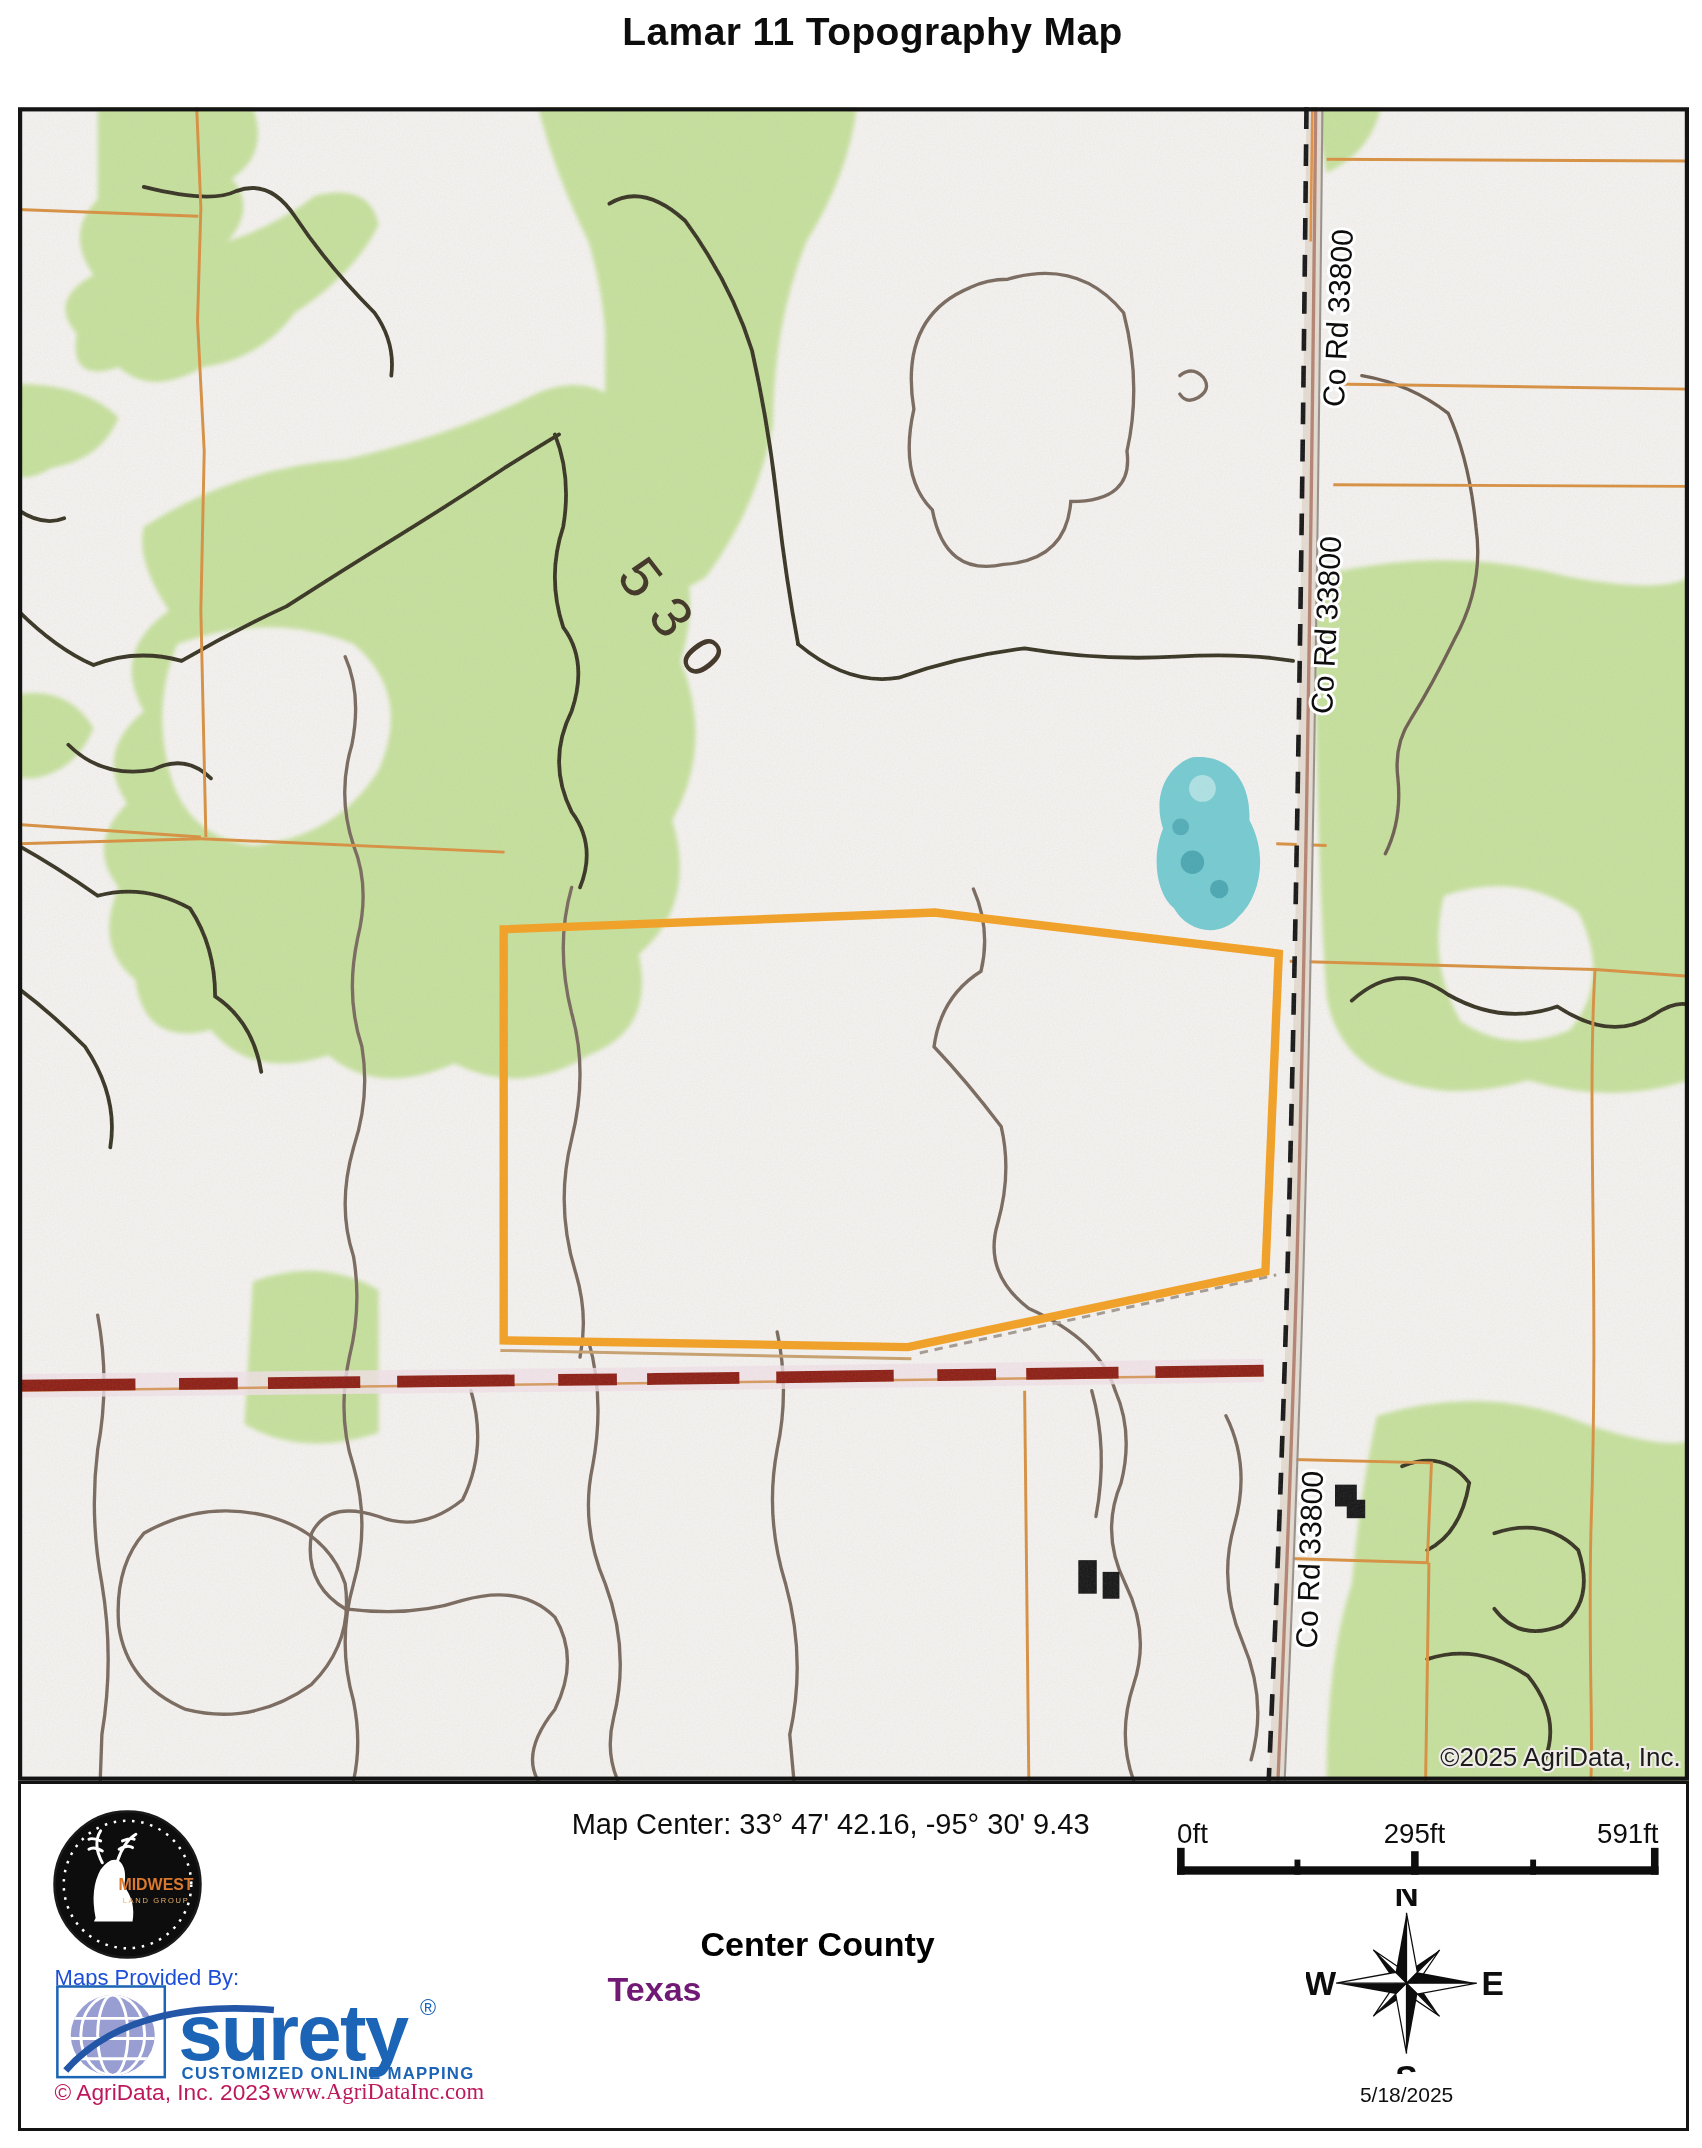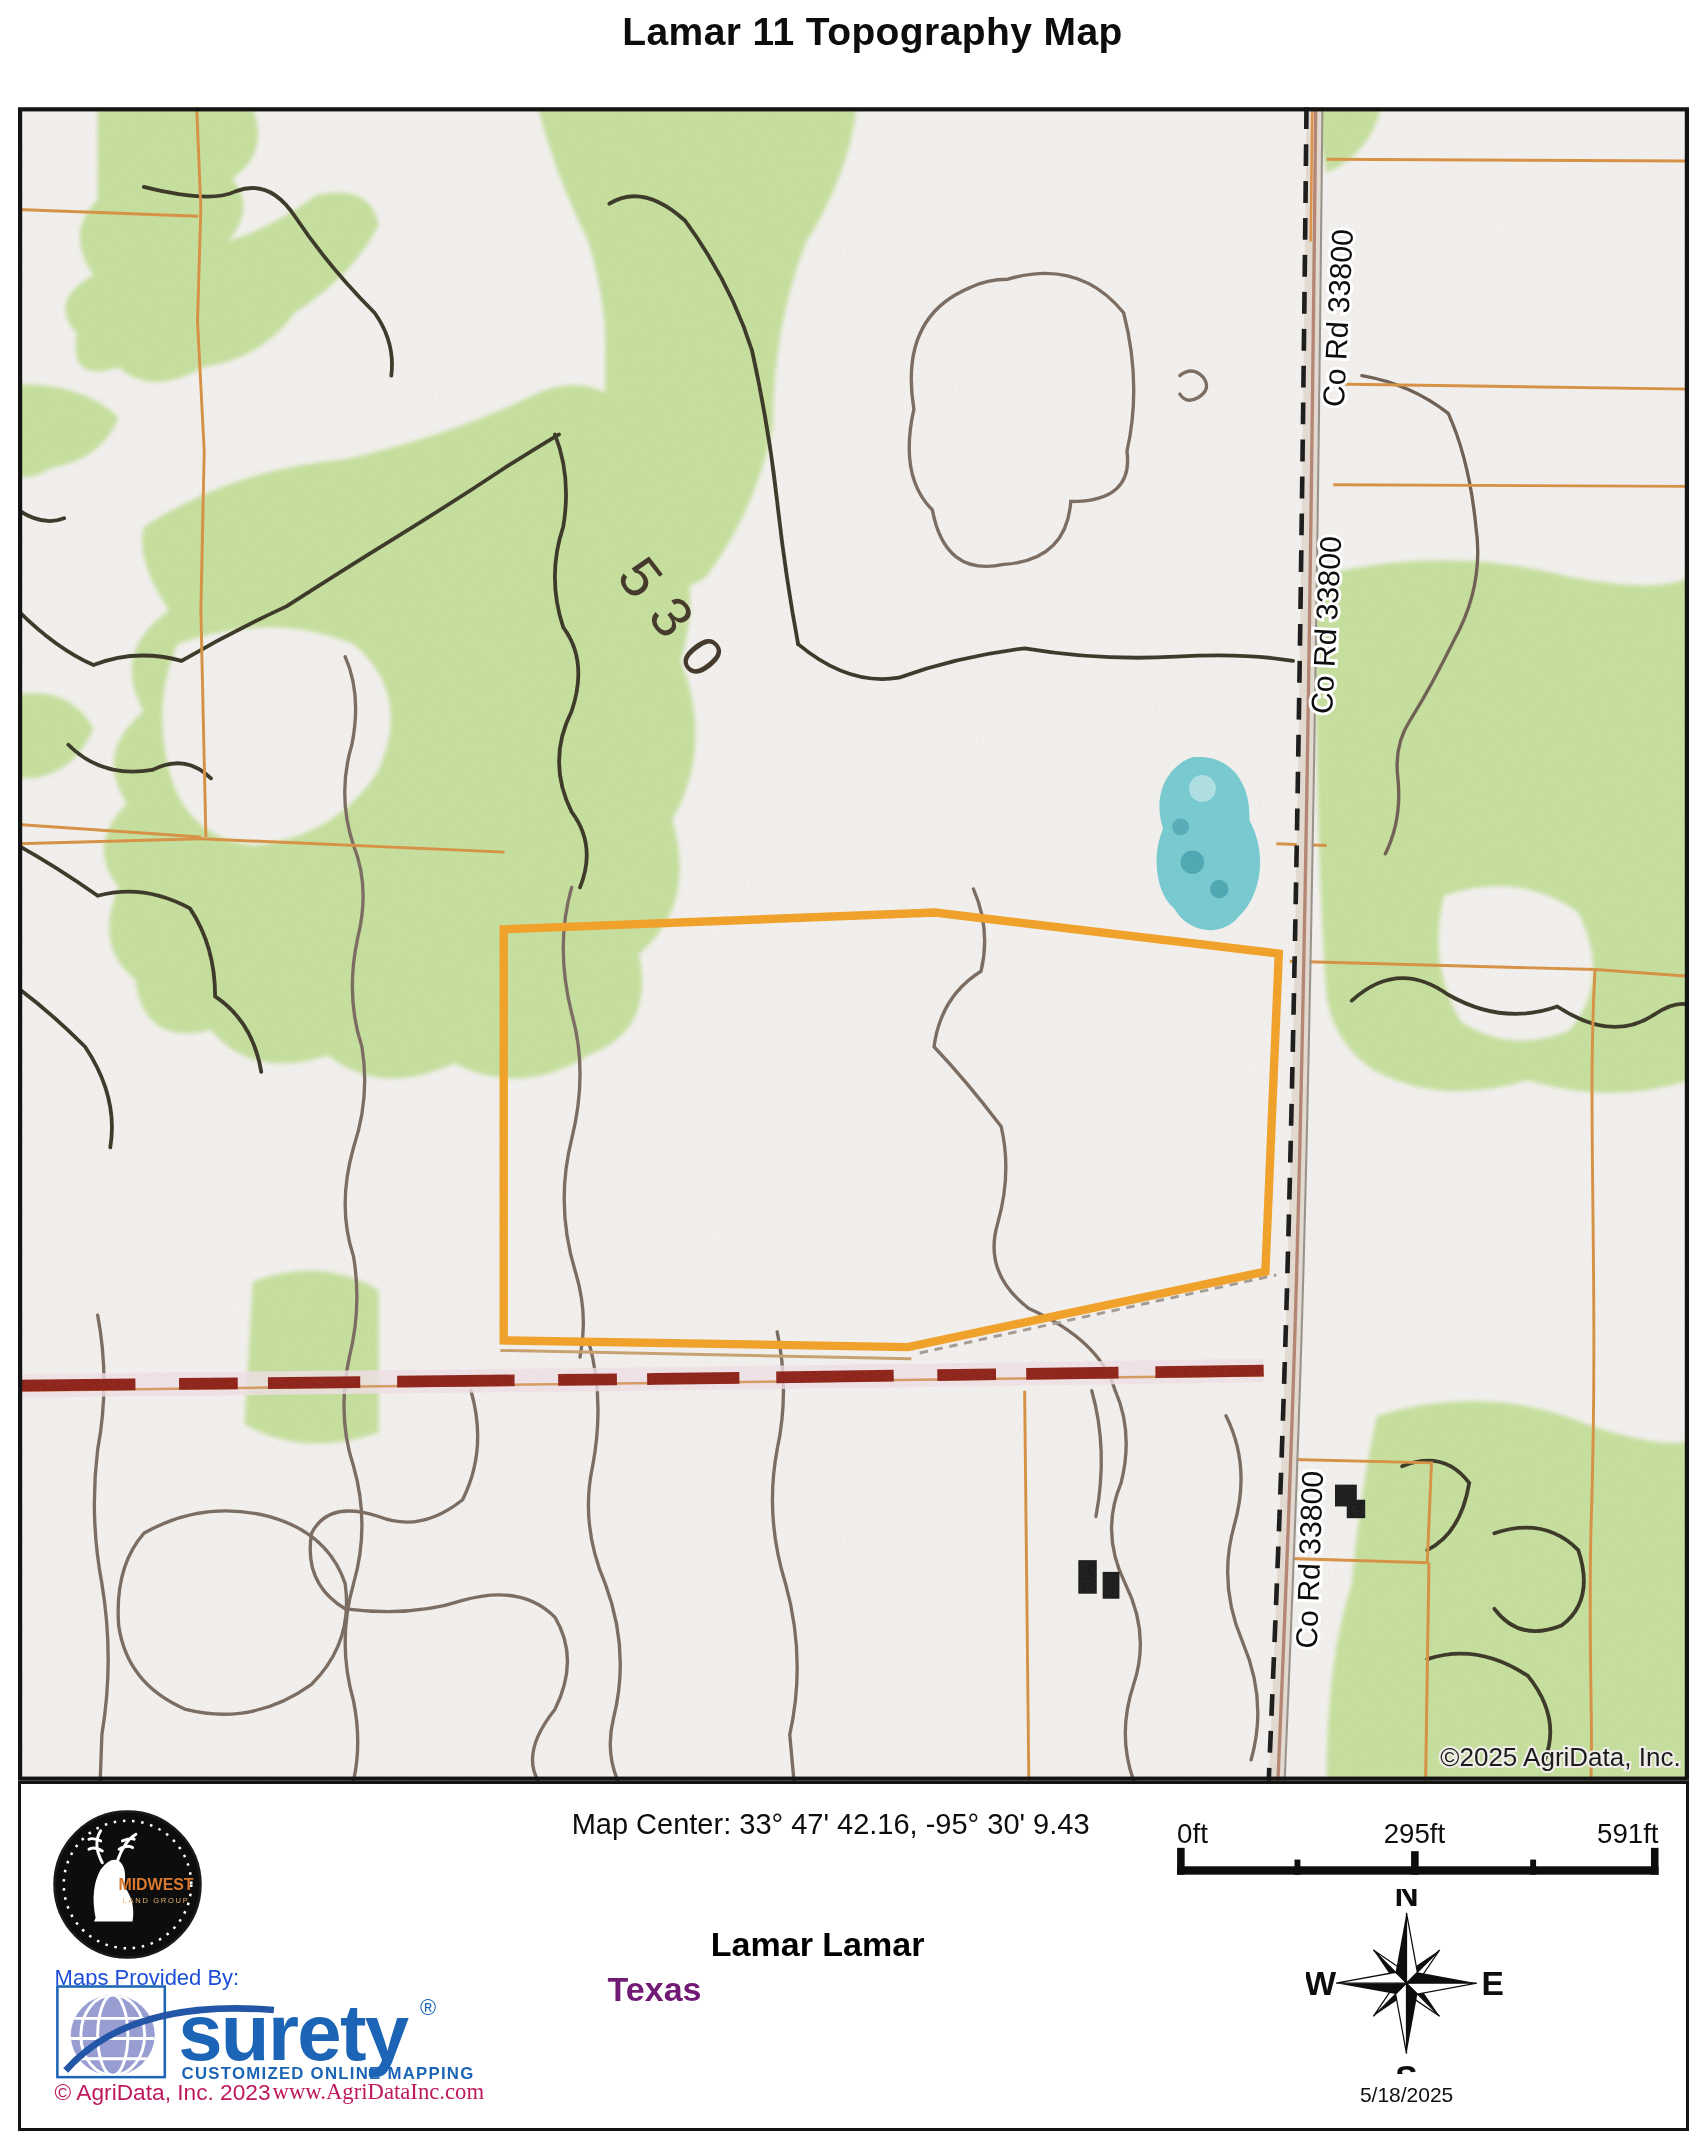--- a/index.html
+++ b/index.html
@@ -192,21 +192,21 @@
       </g>
       <text x="148" y="92" font-size="95" font-weight="bold" fill="#1b64b6" letter-spacing="-2">surety</text>
       <text x="436" y="38" font-size="26" fill="#1b64b6">®</text>
       <text x="152" y="114" font-size="20" font-weight="bold" fill="#1b64b6" letter-spacing="1.5">CUSTOMIZED ONLINE MAPPING</text>
     </svg>
 
     <div class="abs agri-line" style="left:34px;">© AgriData, Inc. 2023</div>
     <div class="abs agri-line" style="left:252px;font-family:Liberation Serif, serif;">www.AgriDataInc.com</div>
 
     <div class="abs map-center">Map Center: 33° 47' 42.16,  -95° 30' 9.43</div>
-    <div class="abs county">Lamar Lamar</div>
+    <div class="abs county">Center County</div>
     <div class="abs state">Texas</div>
 
     <svg class="abs" style="left:1141px;top:25px;" width="520" height="76" viewBox="0 0 620 90">
       <g font-size="33" fill="#0d0d0d">
         <text x="18" y="40">0ft</text>
         <text x="301" y="40" text-anchor="middle">295ft</text>
         <text x="592" y="40" text-anchor="end">591ft</text>
       </g>
       <g fill="#0d0d0d">
         <rect x="18" y="68" width="574" height="10"></rect>

